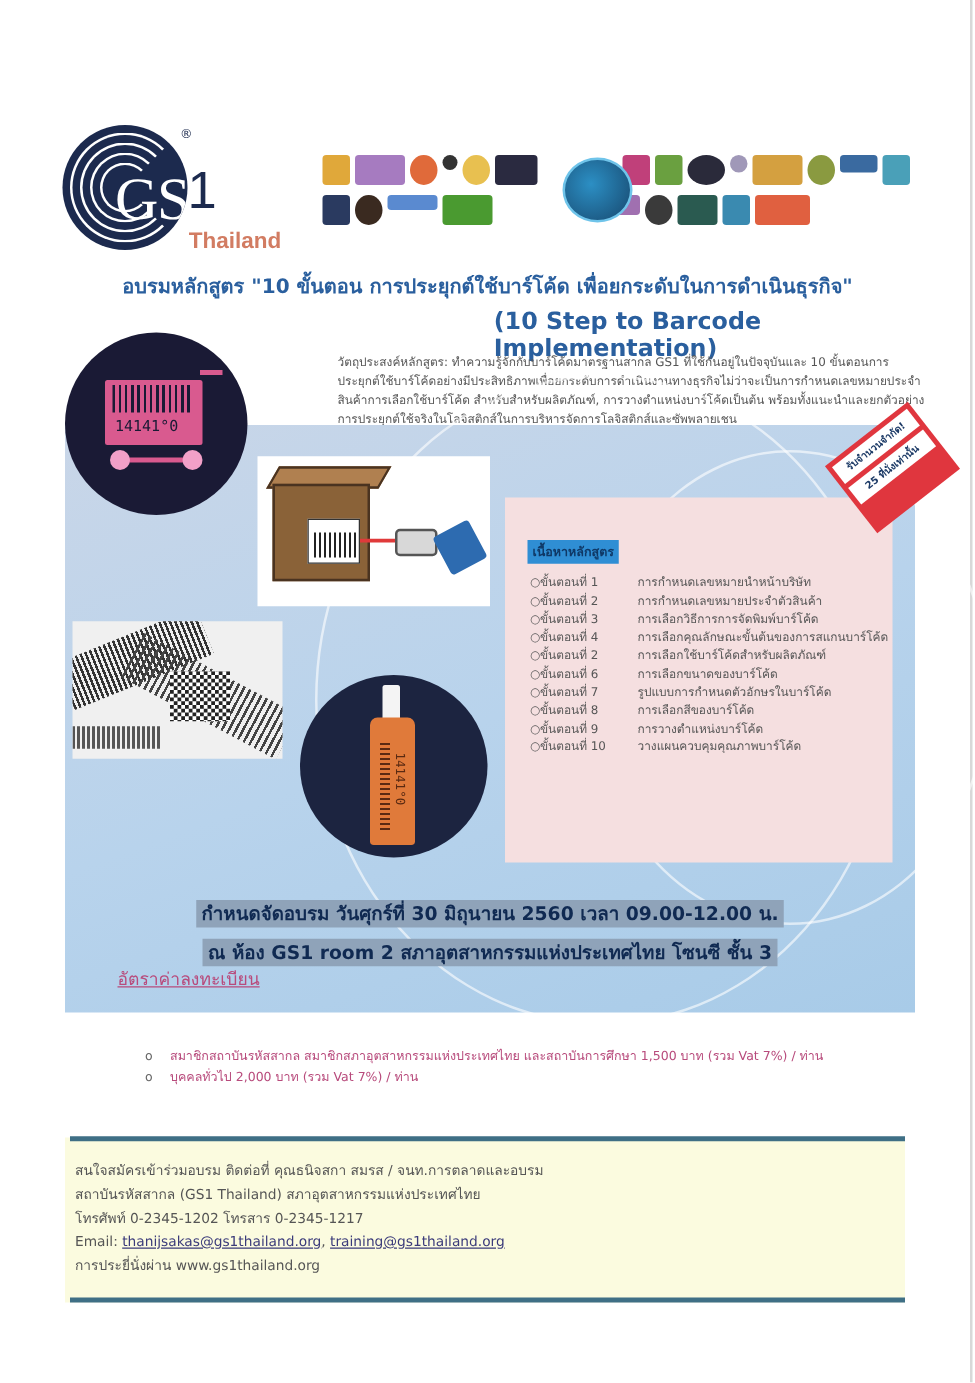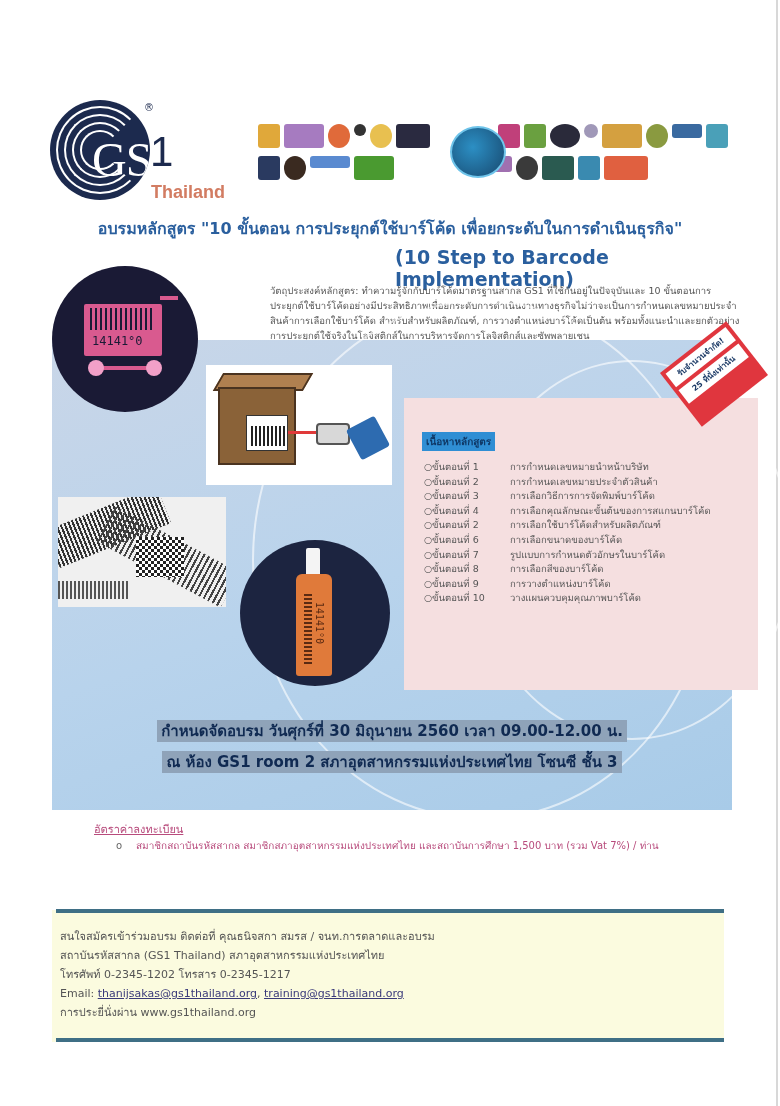--- a/index.html
+++ b/index.html
@@ -53,39 +53,39 @@
   .codes-img .b3 { position: absolute; left: 0; top: 84px; width: 70px; height: 18px; background: repeating-linear-gradient(90deg, #555 0 2px, transparent 2px 4px); }
   .codes-img .qr { position: absolute; left: 78px; top: 40px; width: 48px; height: 40px; background: repeating-conic-gradient(#222 0 25%, #fff 0 50%) 0 0/6px 6px; }
 
   .bottle-circle { position: absolute; left: 240px; top: 540px; width: 150px; height: 146px; border-radius: 50%; background: #1c2440; }
   .bottle-body { position: absolute; left: 56px; top: 34px; width: 36px; height: 102px; background: #e07a3a; border-radius: 6px 6px 3px 3px; }
   .bottle-neck { position: absolute; left: 66px; top: 8px; width: 14px; height: 30px; background: #f4f4f4; border-radius: 2px 2px 0 0; }
   .bottle-bars { position: absolute; left: 8px; top: 20px; width: 8px; height: 70px; background: repeating-linear-gradient(0deg, #5a2a12 0 2px, transparent 2px 4px); }
   .bottle-num { position: absolute; left: 18px; top: 28px; font-family: "DejaVu Sans Mono", monospace; font-size: 10px; color: #5a2a12; writing-mode: vertical-rl; }
 
   
-  .steps-box { position: absolute; left: 404px; top: 398px; width: 354px; height: 292px; background: #f5dfe0; padding-left: 36px; }
+  .steps-box { position: absolute; left: 404px; top: 398px; width: 310px; height: 292px; background: #f5dfe0; padding-left: 36px; }
   .steps-title { position: absolute; left: 18px; top: 34px; padding: 2px 4px; background: #2f8ed4; color: #0f3866; font-size: 10px; font-weight: bold; }
   .steps-list { position: absolute; left: 20px; top: 62px; width: 290px; list-style: none; font-size: 9.5px; line-height: 14.6px; color: #555; }
   .steps-list li { display: flex; }
   .steps-list .bullet { width: 8px; }
   .steps-list .num { width: 78px; flex-shrink: 0; }
   .steps-list .desc { flex: 1; }
 
   .stamp { position: absolute; left: 672px; top: 340px; width: 84px; height: 68px; transform: rotate(-38deg); background: #e0363e; padding: 4px; }
   .stamp div { background: #fff; color: #1c3a66; font-size: 8px; font-weight: bold; text-align: center; padding: 2px 0; margin-bottom: 4px; }
 
   
   .sched { position: absolute; left: 132px; width: 520px; text-align: center; font-weight: bold; font-size: 15px; color: #102a52; }
   .sched span { background: #8fa3b9; padding: 2px 4px; }
   .sched1 { top: 719px; }
   .sched2 { top: 750px; }
 
   
-  .fees-title { position: absolute; left: 94px; top: 820px; font-size: 11px; color: #b84b7c; text-decoration: underline; }
+  .fees-title { position: absolute; left: 94px; top: 772px; font-size: 14px; color: #b84b7c; text-decoration: underline; }
   .fees { position: absolute; left: 112px; top: 838px; width: 620px; list-style: none; font-size: 10px; line-height: 15px; color: #b84b7c; }
   .fees li { position: relative; padding-left: 24px; margin-bottom: 2px; }
   .fees li::before { content: "o"; position: absolute; left: 4px; top: 0; color: #666; }
 
   
   .contact { position: absolute; left: 52px; top: 910px; width: 672px; height: 132px; background: #fbfbdf; }
   .rule { position: absolute; left: 56px; width: 668px; height: 4px; background: #3f6f85; }
   .rule.top { top: 909px; }
   .rule.bottom { top: 1038px; }
   .contact-lines { position: absolute; left: 60px; top: 927px; font-size: 11px; line-height: 19px; color: #555; }
@@ -248,20 +248,21 @@
   <div>รับจำนวนจำกัด!</div>
   <div>25 ที่นั่งเท่านั้น</div>
 </div>
 
 <div class="sched sched1"><span>กำหนดจัดอบรม วันศุกร์ที่ 30  มิถุนายน 2560  เวลา 09.00-12.00 น.</span></div>
 <div class="sched sched2"><span>ณ ห้อง GS1 room 2 สภาอุตสาหกรรมแห่งประเทศไทย โซนซี ชั้น 3</span></div>
 
 <div class="fees-title">อัตราค่าลงทะเบียน</div>
 <ul class="fees">
   <li>สมาชิกสถาบันรหัสสากล สมาชิกสภาอุตสาหกรรมแห่งประเทศไทย และสถาบันการศึกษา 1,500 บาท (รวม Vat 7%) / ท่าน</li>
+  <li>บุคคลทั่วไป 2,000 บาท (รวม Vat 7%) / ท่าน</li>
 </ul>
 
 <div class="contact"></div>
 <div class="rule top"></div>
 <div class="rule bottom"></div>
 <div class="contact-lines">
   <div>สนใจสมัครเข้าร่วมอบรม ติดต่อที่ คุณธนิจสกา  สมรส / จนท.การตลาดและอบรม</div>
   <div>สถาบันรหัสสากล (GS1 Thailand) สภาอุตสาหกรรมแห่งประเทศไทย</div>
   <div>โทรศัพท์ 0-2345-1202 โทรสาร 0-2345-1217</div>
   <div>

